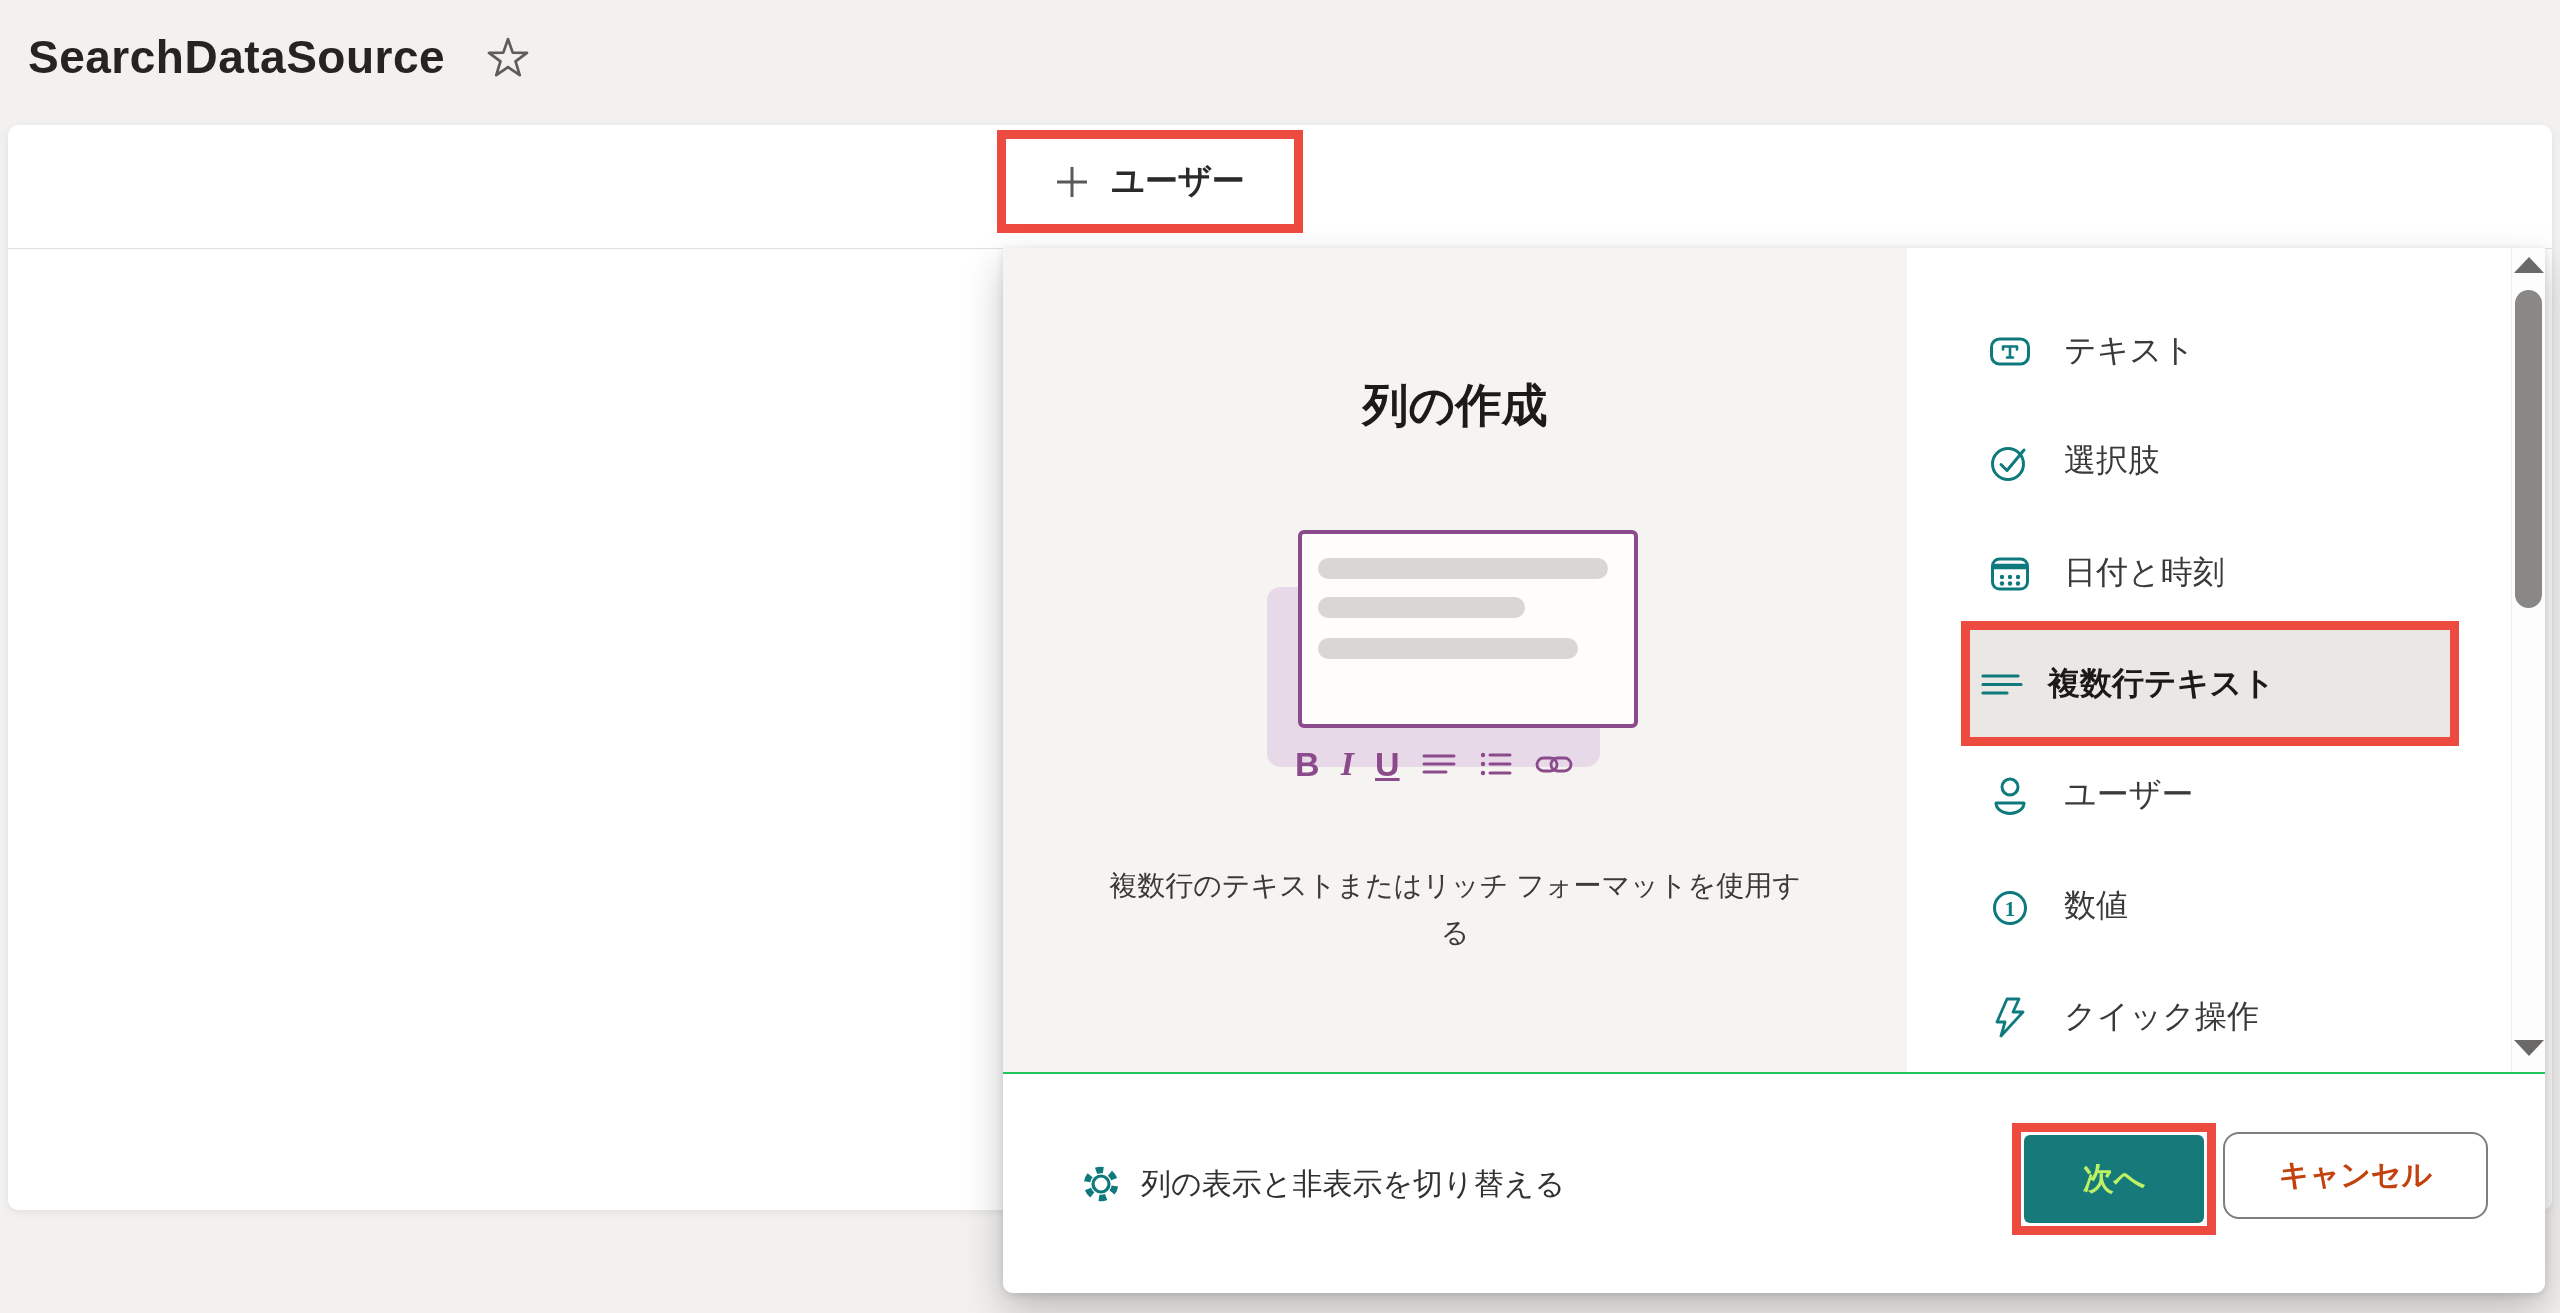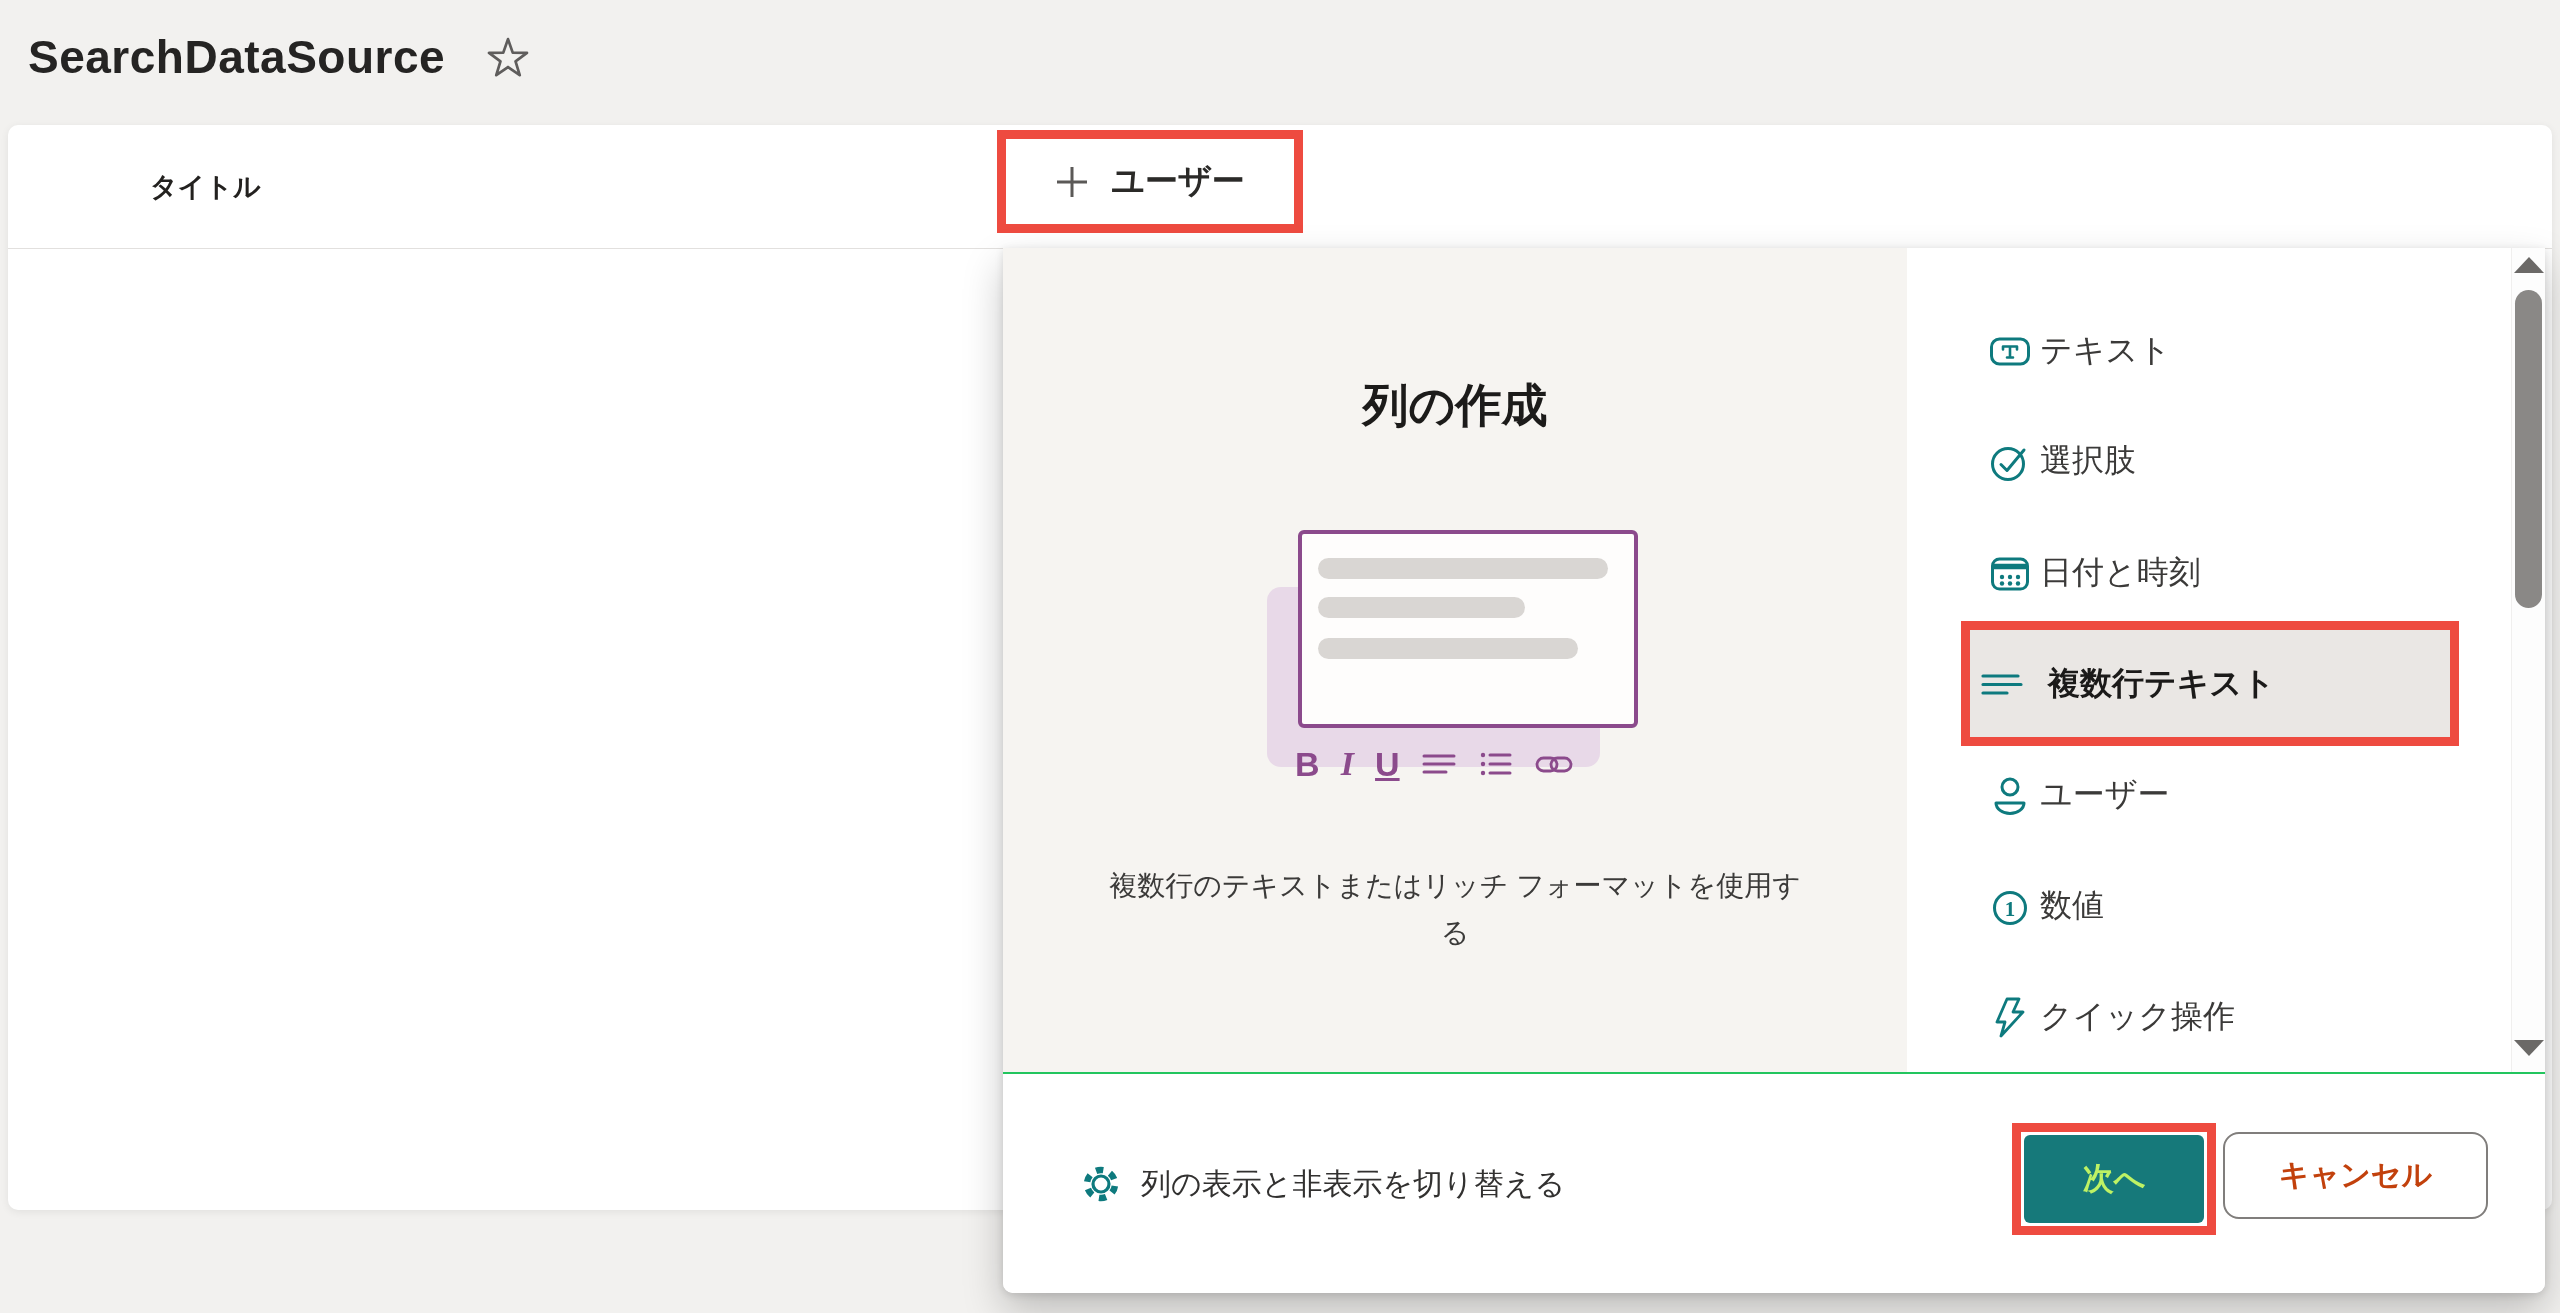--- a/index.html
+++ b/index.html
@@ -37,21 +37,21 @@
   .illus-icons { position:absolute; left:292px; top:494px; width:278px; height:44px; display:flex; align-items:center; justify-content:space-between; }
   .fmt { color:#8b4a8c; font-size:34px; line-height:34px; }
   .fmt.b { font-weight:800; }
   .fmt.i { font-family:"Liberation Serif","DejaVu Serif",serif; font-style:italic; font-weight:600; }
   .fmt.u { text-decoration:underline; font-weight:600; }
 
   .flyout-desc { position:absolute; left:0; top:614px; width:100%; text-align:center; font-size:28px; line-height:47px; color:#3b3a39; }
 
   
   .type-list { position:absolute; left:904px; top:0; width:638px; height:824px; background:#ffffff; }
-  .type-row { position:absolute; left:0; width:560px; height:110px; display:flex; align-items:center; padding-left:81px; gap:8px; cursor:pointer; }
+  .type-row { position:absolute; left:0; width:560px; height:110px; display:flex; align-items:center; padding-left:81px; gap:32px; cursor:pointer; }
   .type-row .t-label { font-size:32px; color:#3b3a39; }
   .row0{top:48px;} .row1{top:158px;} .row2{top:270px;} .row4{top:492px;} .row5{top:603px;} .row6{top:714px;}
   .selected-wrap { position:absolute; left:54px; top:373px; width:498px; height:125px; border:9px solid #ee4b40; background:#eae7e4; cursor:pointer; }
   .selected-wrap .type-row-inner { display:flex; align-items:center; height:100%; padding-left:10px; gap:24px; }
   .selected-wrap .t-label { font-size:32px; font-weight:700; color:#1b1a19; }
 
   
   .scrollbar { position:absolute; left:604px; top:0; width:34px; height:824px; background:#fdfdfd; border-left:1px solid #f0efee; }
   .sb-up { position:absolute; left:2px; top:9px; width:0; height:0; border-left:15px solid transparent; border-right:15px solid transparent; border-bottom:16px solid #6b6967; cursor:pointer; }
   .sb-down { position:absolute; left:2px; top:792px; width:0; height:0; border-left:15px solid transparent; border-right:15px solid transparent; border-top:16px solid #6b6967; cursor:pointer; }
@@ -74,21 +74,20 @@
 
   <div class="page-title">SearchDataSource</div>
   <div class="star">
     <svg width="44" height="44" viewBox="0 0 42 42">
       <polygon points="21,3 25.5,15.9 39.1,16.1 28.2,24.3 32.2,37.4 21,29.6 9.8,37.4 13.8,24.3 2.9,16.1 16.5,15.9" fill="none" stroke="#5f5d5c" stroke-width="2.6" stroke-linejoin="round"></polygon>
     </svg>
   </div>
 
   <div class="card">
     <div class="header-divider"></div>
-    <div class="col-header-title">タイトル</div>
 
     <div class="add-column">
       <span class="plus">
         <svg width="34" height="34" viewBox="0 0 34 34">
           <path d="M17 2 v30 M2 17 h30" stroke="#5b5957" stroke-width="3" fill="none"></path>
         </svg>
       </span>
       <span class="lbl">ユーザー</span>
     </div>
   </div>

